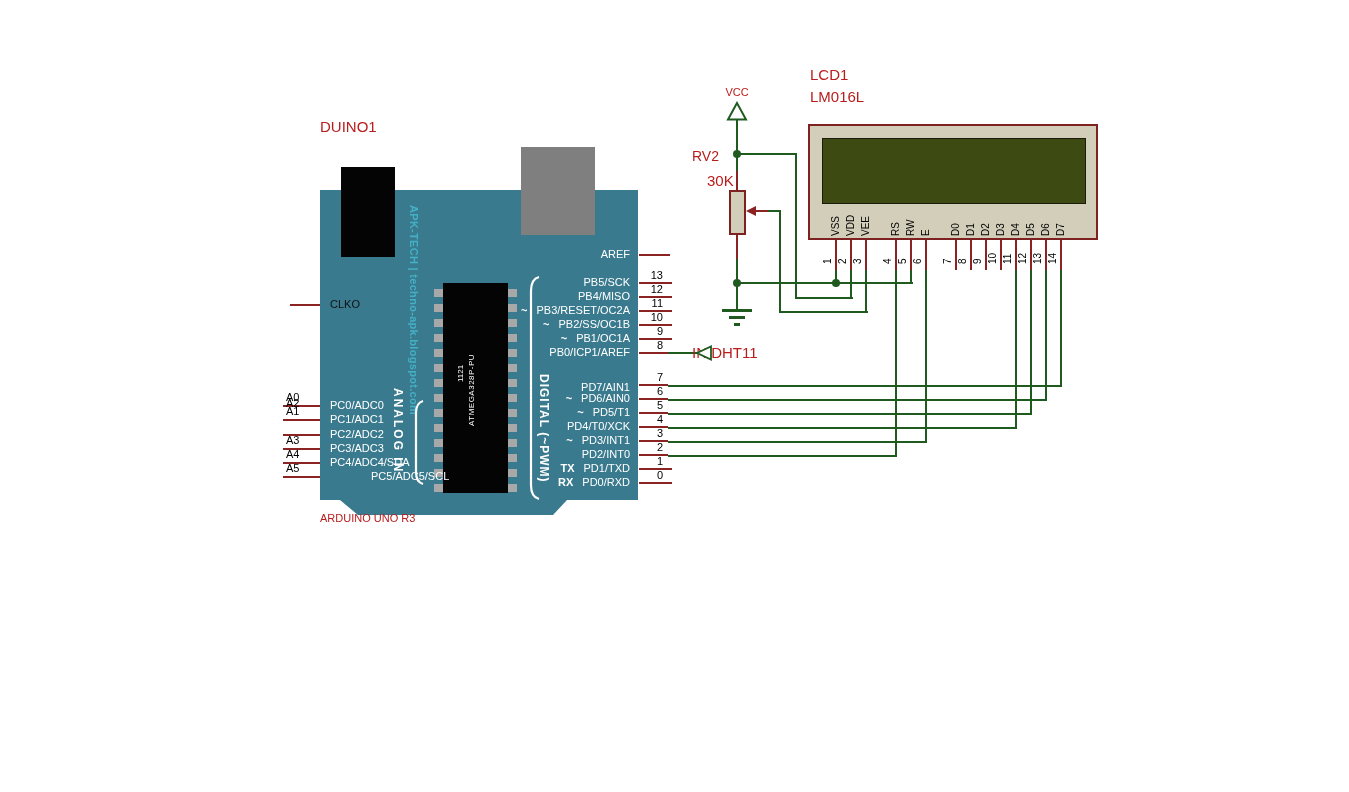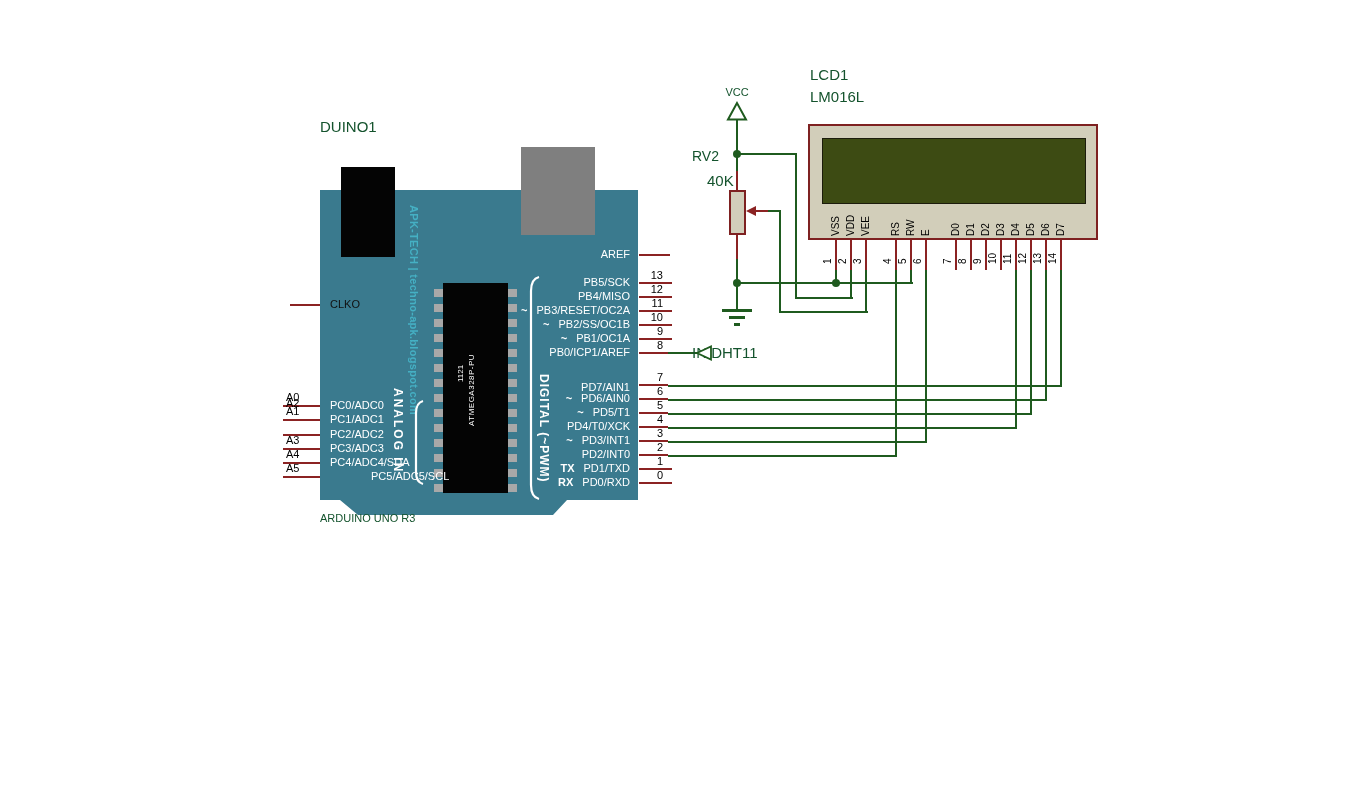--- a/index.html
+++ b/index.html
@@ -2,21 +2,21 @@
 <html><head>
 <meta charset="utf-8">
 <style>
   :root{
     --board:#3A7A8E; --brand:#45B0C4; --wire:#1F5B1F; --red:#8B2323;
     --maroon:#7E2121; --beige:#D2CEBA; --screen:#3D4B13; --usb:#7F7F7F; --pingray:#A8A8A8;
   }
   html,body{margin:0;padding:0;background:#fff;}
   #canvas{position:relative;width:1349px;height:792px;background:#fff;overflow:hidden;
           font-family:"Liberation Sans",sans-serif;}
-  .t{position:absolute;color:#14532d;font-size:11px;line-height:13px;white-space:nowrap;}
+  .t{position:absolute;color:#b91c1c;font-size:11px;line-height:13px;white-space:nowrap;}
   .big{font-size:15px;line-height:17px;}
   .small{font-size:15px;line-height:12px;}
   .wire{position:absolute;background:var(--wire);}
   .stub{position:absolute;height:2px;background:var(--red);}
   .vstub{position:absolute;width:2px;background:var(--red);}
   .dot{position:absolute;width:8px;height:8px;border-radius:50%;background:var(--wire);}
   .rot90{transform:rotate(90deg);transform-origin:0 0;}
   .rotn90{transform:rotate(-90deg);transform-origin:0 0;}
   #board{position:absolute;left:320px;top:190px;width:318px;height:325px;background:var(--board);
          clip-path:polygon(0 0,318px 0,318px 310px,247px 310px,233px 325px,38px 325px,20px 310px,0 310px);}
@@ -244,21 +244,21 @@
   <div class="vstub" style="left:1030px;top:240px;height:30px;"></div>
   <div class="lname" style="left:1040px;">D6</div>
   <div class="lnum" style="left:1032px;">13</div>
   <div class="vstub" style="left:1045px;top:240px;height:30px;"></div>
   <div class="lname" style="left:1055px;">D7</div>
   <div class="lnum" style="left:1047px;">14</div>
   <div class="vstub" style="left:1060px;top:240px;height:30px;"></div>
 
   <div class="t" style="left:722px;top:86px;width:30px;text-align:center;">VCC</div>
   <div class="t" style="left:692px;top:150px;font-size:14px;">RV2</div>
-  <div class="t small" style="left:707px;top:175px;">40K</div>
+  <div class="t small" style="left:707px;top:175px;">30K</div>
   <div style="position:absolute;left:729px;top:190px;width:13px;height:41px;background:var(--beige);border:2px solid var(--maroon);"></div>
   <div class="stub" style="left:750px;top:210px;width:20px;"></div>
   <div class="vstub" style="left:736px;top:171px;height:19px;"></div>
   <div class="vstub" style="left:736px;top:235px;height:24px;"></div>
 
   <div class="wire" style="left:736px;top:120px;width:2px;height:51px;"></div>
   <div class="wire" style="left:736px;top:153px;width:61px;height:2px;"></div>
   <div class="wire" style="left:795px;top:153px;width:2px;height:146px;"></div>
   <div class="wire" style="left:795px;top:297px;width:58px;height:2px;"></div>
   <div class="wire" style="left:850px;top:270px;width:2px;height:29px;"></div>

